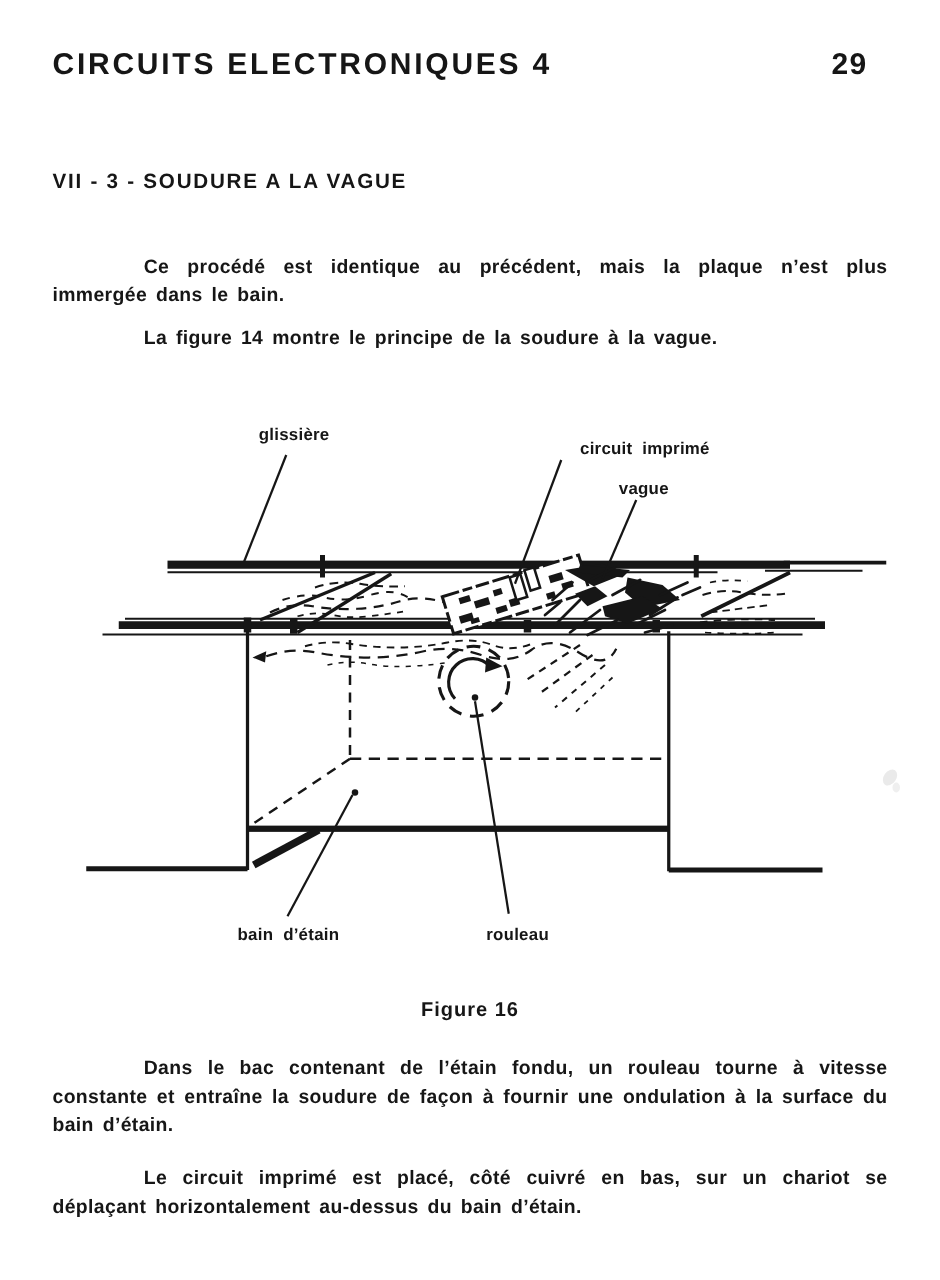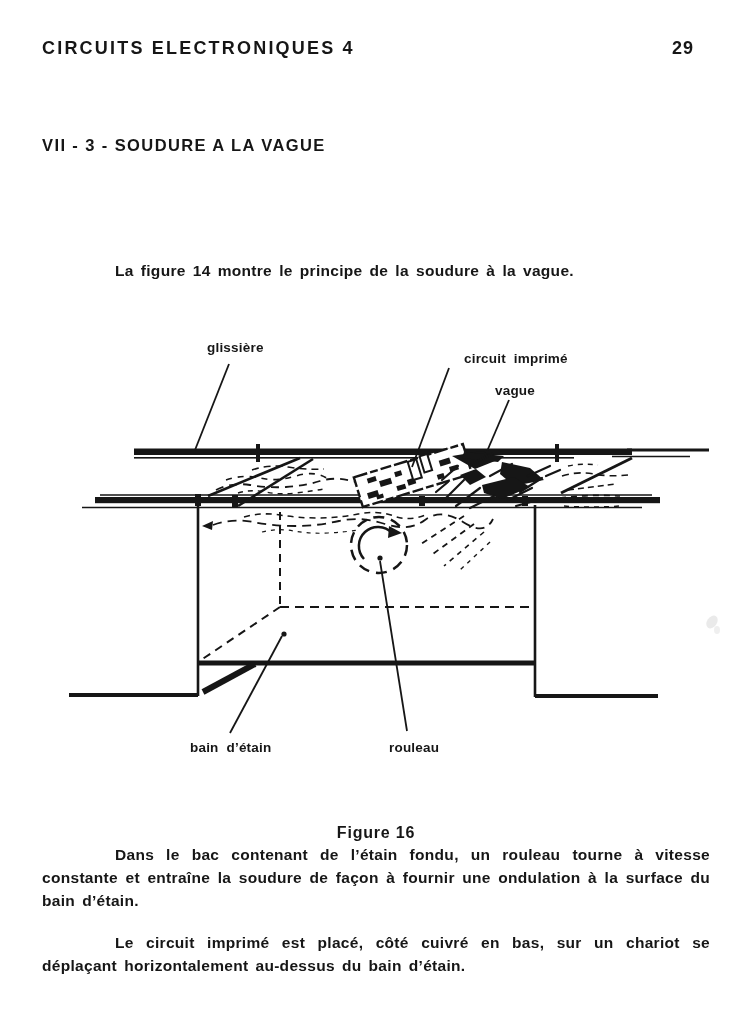--- a/index.html
+++ b/index.html
@@ -7,21 +7,21 @@
     position:relative;
     width:752px;height:1024px;
     background:#ffffff;
     font-family:"Liberation Sans", sans-serif;
     color:#161616;
     overflow:hidden;
   }
   .hdr{
     position:absolute;top:38px;left:42px;right:58px;
     display:flex;justify-content:space-between;align-items:baseline;
-    font-size:18px;font-weight:bold;letter-spacing:2.2px;
+    font-size:24px;font-weight:bold;letter-spacing:2.2px;
   }
   .hdr .pageno{letter-spacing:1px;}
   .section-title{
     position:absolute;top:136px;left:42px;
     font-size:16.5px;font-weight:bold;letter-spacing:1.4px;
   }
   p.body{
     position:absolute;left:42px;width:668px;margin:0;
     font-size:15.5px;font-weight:bold;line-height:23px;
     letter-spacing:0.3px;word-spacing:2.5px;
@@ -33,36 +33,37 @@
   #p4{top:931px;}
   .fig{position:absolute;top:330px;left:12px;width:752px;height:430px;}
   .fig svg{display:block;}
   .fig text{
     font-family:"Liberation Sans", sans-serif;
     font-weight:bold;font-size:13.5px;fill:#161616;
     letter-spacing:0.2px;word-spacing:4px;
   }
   .caption{
     position:absolute;top:800px;left:0;width:752px;
-    text-align:center;font-size:16px;font-weight:bold;letter-spacing:0.8px;margin-top:24px;
+    text-align:center;font-size:16px;font-weight:bold;letter-spacing:0.8px;
   }
   .ink{stroke:#161616;fill:none;}
 </style>
 </head>
 <body>
 
 <div class="page">
 
   <div class="hdr">
     <span>CIRCUITS ELECTRONIQUES 4</span>
     <span class="pageno">29</span>
   </div>
 
   <div class="section-title">VII - 3 - SOUDURE A LA VAGUE</div>
 
+  <p class="body" id="p1">Ce procédé est identique au précédent, mais la plaque n’est plus immergée dans le bain.</p>
   <p class="body" id="p2">La figure 14 montre le principe de la soudure à la vague.</p>
 
   <div class="fig">
     <svg width="752" height="430" viewBox="0 0 752 430">
 
       <g>
 
         <rect x="122" y="118.5" width="498" height="6.5" fill="#161616"></rect>
         <rect x="122" y="127" width="440" height="1.6" fill="#161616"></rect>
         <line class="ink" x1="615" y1="120" x2="697" y2="120" stroke-width="3"></line>

